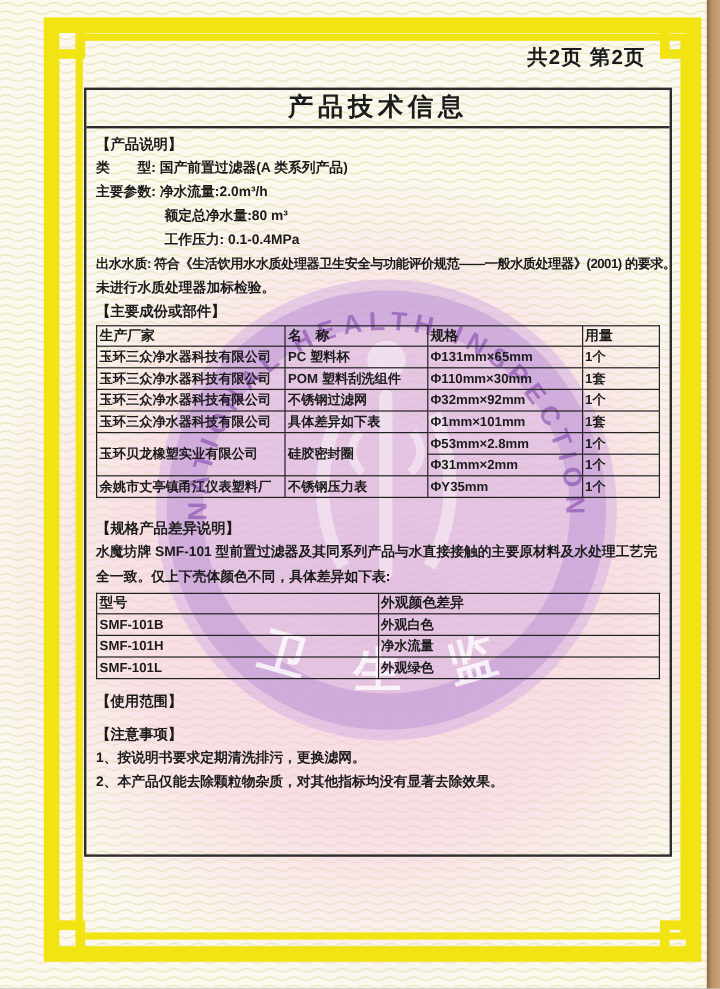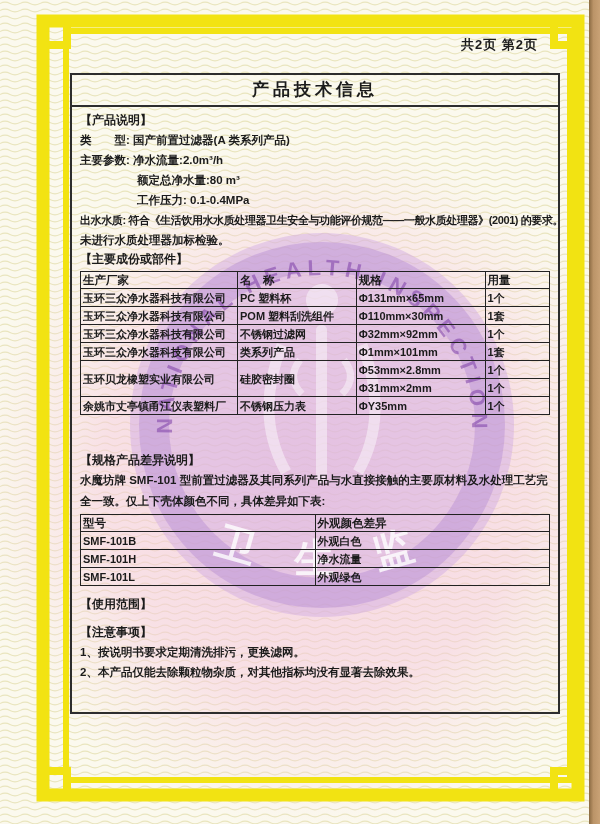--- a/index.html
+++ b/index.html
@@ -5,30 +5,30 @@
   html,body{margin:0;padding:0;background:#888;}
   .page{
     position:relative; width:600px; height:824px; overflow:hidden;
     background:#fbf9ee;
     font-family:"Liberation Sans","DejaVu Sans",sans-serif;
     color:#1b1b1b;
   }
   .bg-svg{position:absolute;left:0;top:0;width:600px;height:824px;}
   .scan-edge{position:absolute;right:0;top:0;width:11px;height:824px;
     background:linear-gradient(to right,#8a6a42,#bb9468 40%,#c9a276);}
-  .pagination{position:absolute;top:36px;right:62px;font-size:13px;font-weight:bold;letter-spacing:1px;}
+  .pagination{position:absolute;top:36px;right:62px;font-size:17px;font-weight:bold;letter-spacing:1px;}
   .doc-box{position:absolute;left:70px;top:73px;width:490px;height:641px;border:2px solid #2d2d2d;box-sizing:border-box;}
   .doc-title{height:30px;line-height:30px;border-bottom:2px solid #2d2d2d;text-align:center;
-    font-size:17px;font-weight:bold;letter-spacing:4px;}
+    font-size:21px;font-weight:bold;letter-spacing:4px;}
   .doc-body{padding:4px 8px 0 8px;font-size:11.5px;line-height:20px;font-weight:bold;}
   .sec-heading{font-size:12px;line-height:19px;}
   .line{white-space:nowrap;}
   .indent{padding-left:57px;}
   .tight{font-size:11px;letter-spacing:-0.4px;}
-  .gap-lg{margin-top:36px;}
+  .gap-lg{margin-top:16px;}
   .gap-md{margin-top:9px;}
   table{border-collapse:collapse;width:100%;table-layout:fixed;margin-top:2px;}
   th,td{border:1.2px solid #222;text-align:left;font-size:11px;font-weight:bold;
     padding:0 2px;height:17px;line-height:14px;overflow:hidden;white-space:nowrap;}
   th{height:16px;font-size:11.5px;}
   .desc-par{line-height:21px;}
 </style>
 </head>
 <body>
 
@@ -126,21 +126,21 @@
           <td>1套</td>
         </tr>
         <tr>
           <td>玉环三众净水器科技有限公司</td>
           <td>不锈钢过滤网</td>
           <td>Φ32mm×92mm</td>
           <td>1个</td>
         </tr>
         <tr>
           <td>玉环三众净水器科技有限公司</td>
-          <td>类系列产品</td>
+          <td>具体差异如下表</td>
           <td>Φ1mm×101mm</td>
           <td>1套</td>
         </tr>
         <tr>
           <td rowspan="2">玉环贝龙橡塑实业有限公司</td>
           <td rowspan="2">硅胶密封圈</td>
           <td>Φ53mm×2.8mm</td>
           <td>1个</td>
         </tr>
         <tr>

